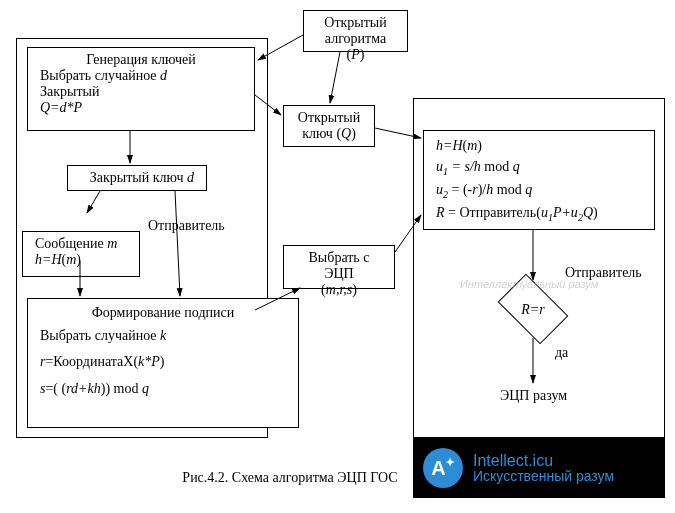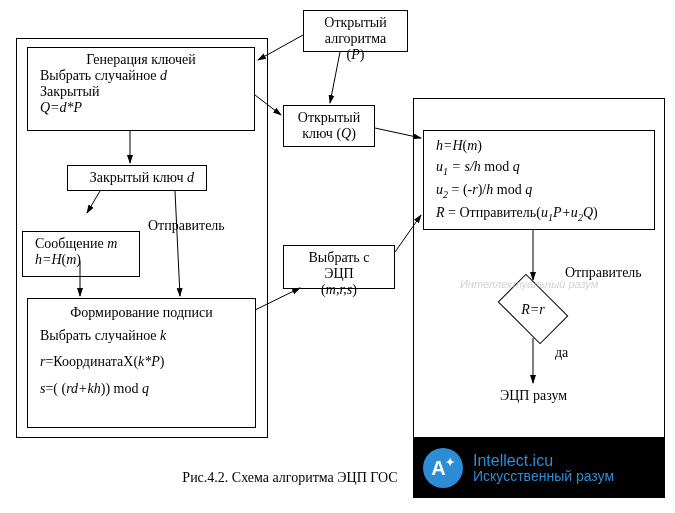--- a/index.html
+++ b/index.html
@@ -102,21 +102,21 @@
   <span>Закрытый ключ </span><span class="italic">d</span>
 </div>
 
 <div class="box" style="left:22px; top:215px; width:118px; height:46px;margin-top:16px;">
   <span>Сообщение </span><span class="italic">m</span><br>
   <span class="italic">h=H</span><span>(</span><span class="italic">m</span><span>)</span>
 </div>
 
 <div class="label" style="left:148px; top:218px;">Отправитель</div>
 
-<div class="box" style="left:27px; top:298px; width:229px; height:130px; line-height:1.9;">
+<div class="box" style="left:27px; top:298px; width:272px; height:130px; line-height:1.9;">
   <div style="text-align:center; line-height:1.4;">Формирование подписи</div>
   <span>Выбрать случайное </span><span class="italic">k</span><br>
   <span class="italic">r</span><span>=КоординатаX(</span><span class="italic">k*P</span><span>)</span><br>
   <span class="italic">s</span><span>=( (</span><span class="italic">rd+kh</span><span>)) mod </span><span class="italic">q</span>
 </div>
 
 <div class="box center" style="left:283px; top:105px; width:92px; height:42px;">
   <span>Открытый</span><br>
   <span>ключ (</span><span class="italic">Q</span><span>)</span>
 </div>

